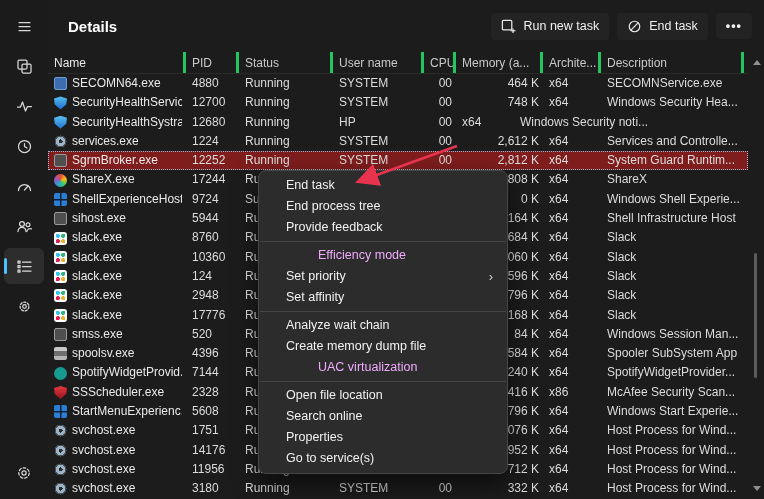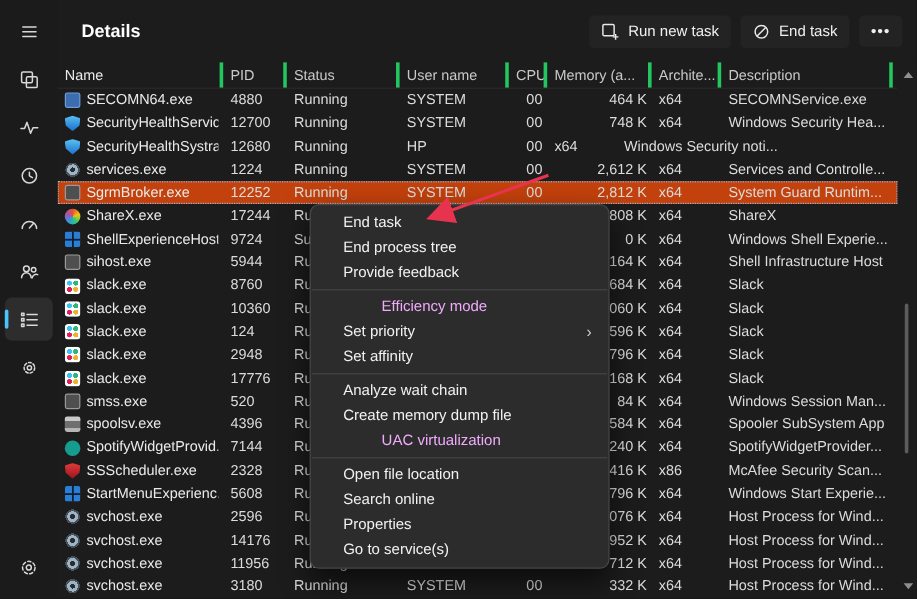--- a/index.html
+++ b/index.html
@@ -23,21 +23,21 @@
   .act-btn { display:flex; align-items:center; gap:7px; background:rgba(255,255,255,0.03); border:none; color:#f0f0f0; font-size:12.5px; font-family:inherit; padding:6px 10px; border-radius:4px; cursor:pointer; }
   .act-btn svg { stroke:#e8e8e8; fill:none; stroke-width:1.3; }
   .more-btn { letter-spacing:1px; font-weight:700; }
 
   
   .table { position:absolute; left:48px; top:52px; width:700px; bottom:0; font-size:12px; }
   .thead { display:flex; height:22px; line-height:22px; color:#c9c9c9; border-bottom:1px solid #2a2a2a; }
   .hcell { border-right:3px solid #22c55e; padding:0 4px 0 6px; overflow:hidden; white-space:nowrap; }
   .tbody { }
   .trow { display:flex; height:19.3px; line-height:19.3px; }
-  .trow.selected { background:#c2410c; outline:1px dotted #9ab6d8; outline-offset:-1px; }
+  .trow.selected { background:#7f1d1d; outline:1px dotted #9ab6d8; outline-offset:-1px; }
   .tcell { padding:0 4px 0 6px; overflow:hidden; white-space:nowrap; color:#dcdcdc; }
   .c-name { width:138px; display:flex; align-items:center; gap:5px; color:#eaeaea; }
   .c-pid  { width:53px; }
   .c-status { width:94px; }
   .c-user { width:91px; }
   .c-cpu  { width:32px; text-align:right; }
   .c-mem  { width:87px; text-align:right; }
   .c-arch { width:58px; }
   .c-desc { width:143px; }
   .thead .c-mem { text-align:left; }
@@ -407,21 +407,21 @@
           <div class="tcell c-cpu"></div>
           <div class="tcell c-mem">796 K</div>
           <div class="tcell c-arch">x64</div>
           <div class="tcell c-desc">Windows Start Experie...</div>
         </div>
         <div class="trow">
           <div class="tcell c-name">
             <span class="picon pi-gears"></span>
             <span class="ntext">svchost.exe</span>
           </div>
-          <div class="tcell c-pid">2596</div>
+          <div class="tcell c-pid">1751</div>
           <div class="tcell c-status">Running</div>
           <div class="tcell c-user"></div>
           <div class="tcell c-cpu"></div>
           <div class="tcell c-mem">076 K</div>
           <div class="tcell c-arch">x64</div>
           <div class="tcell c-desc">Host Process for Wind...</div>
         </div>
         <div class="trow">
           <div class="tcell c-name">
             <span class="picon pi-gears"></span>

